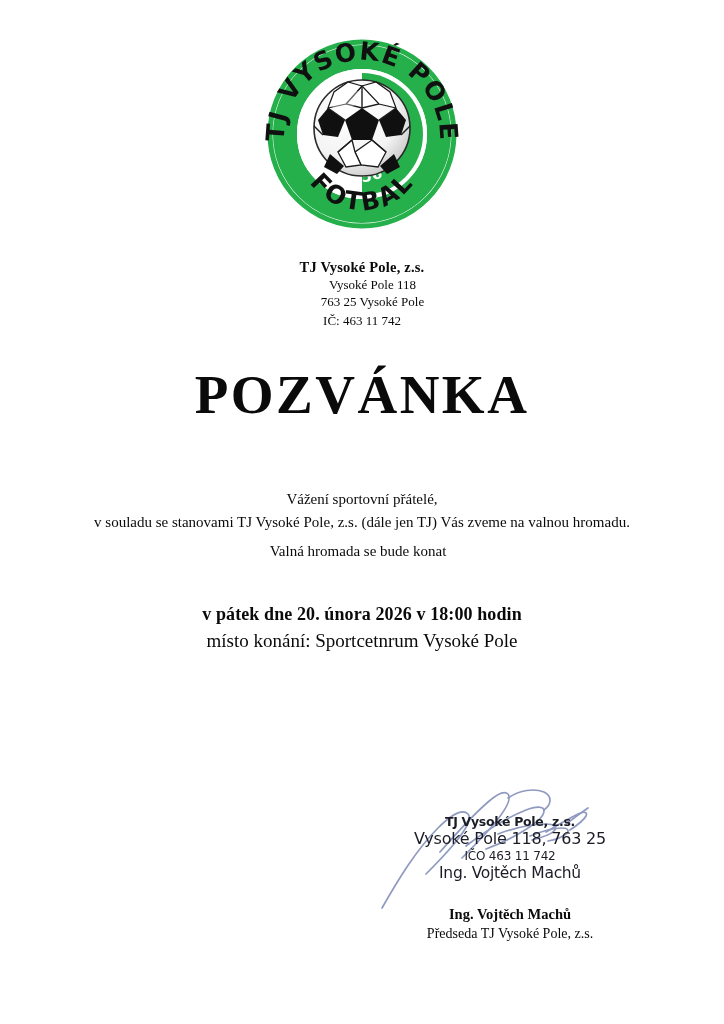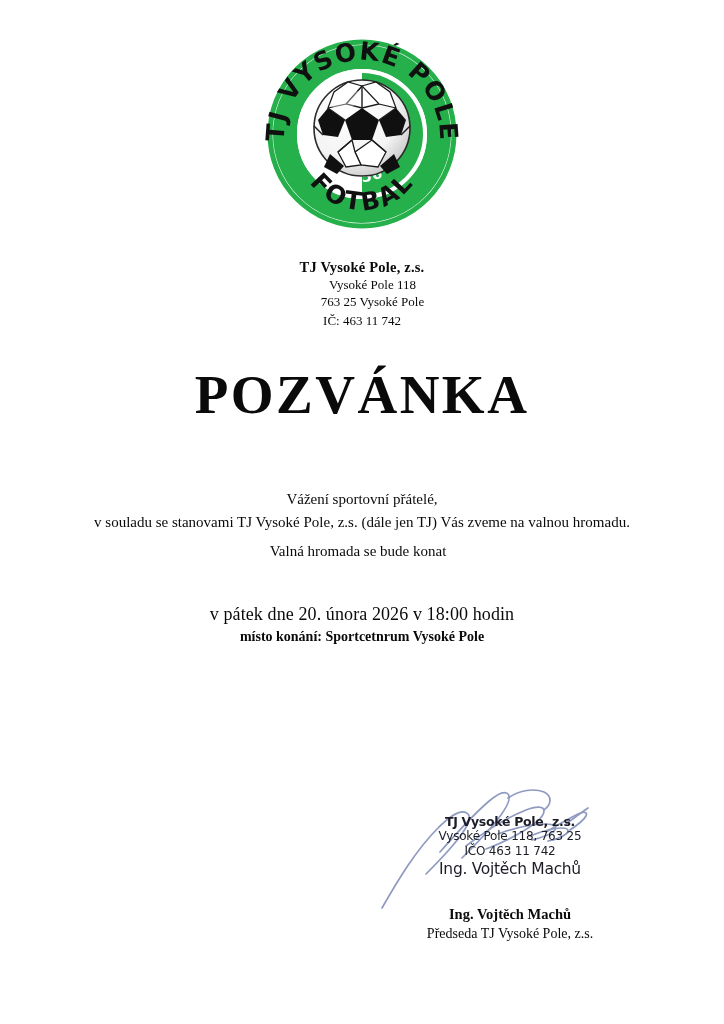--- a/index.html
+++ b/index.html
@@ -104,26 +104,26 @@
   .event-block {
     position: absolute;
     left: 0;
     right: 0;
     top: 601px;
     text-align: center;
     line-height: 1.45;
   }
   .event-datetime {
     font-size: 18px;
+    font-weight: bold;
+    letter-spacing: 0.1px;
+  }
+  .event-venue {
+    font-size: 19px;
     font-weight: normal;
-    letter-spacing: 0.1px;
-  }
-  .event-venue {
-    font-size: 14px;
-    font-weight: bold;
   }
 
   
   .sign-area {
     position: absolute;
     left: 380px;
     top: 788px;
     width: 260px;
     height: 125px;
   }
@@ -144,21 +144,21 @@
     font-family: "DejaVu Sans", "Liberation Sans", sans-serif;
     color: #1c1c26;
     line-height: 1.22;
   }
   .stamp-org {
     font-size: 12.5px;
     font-weight: bold;
     letter-spacing: -0.3px;
   }
   .stamp-addr {
-    font-size: 12px;
+    font-size: 16px;
     letter-spacing: -0.2px;
   }
   .stamp-ico {
     font-size: 12px;
     font-weight: normal;
     letter-spacing: -0.2px;
   }
   .stamp-person {
     font-size: 15.5px;
     letter-spacing: -0.3px;

